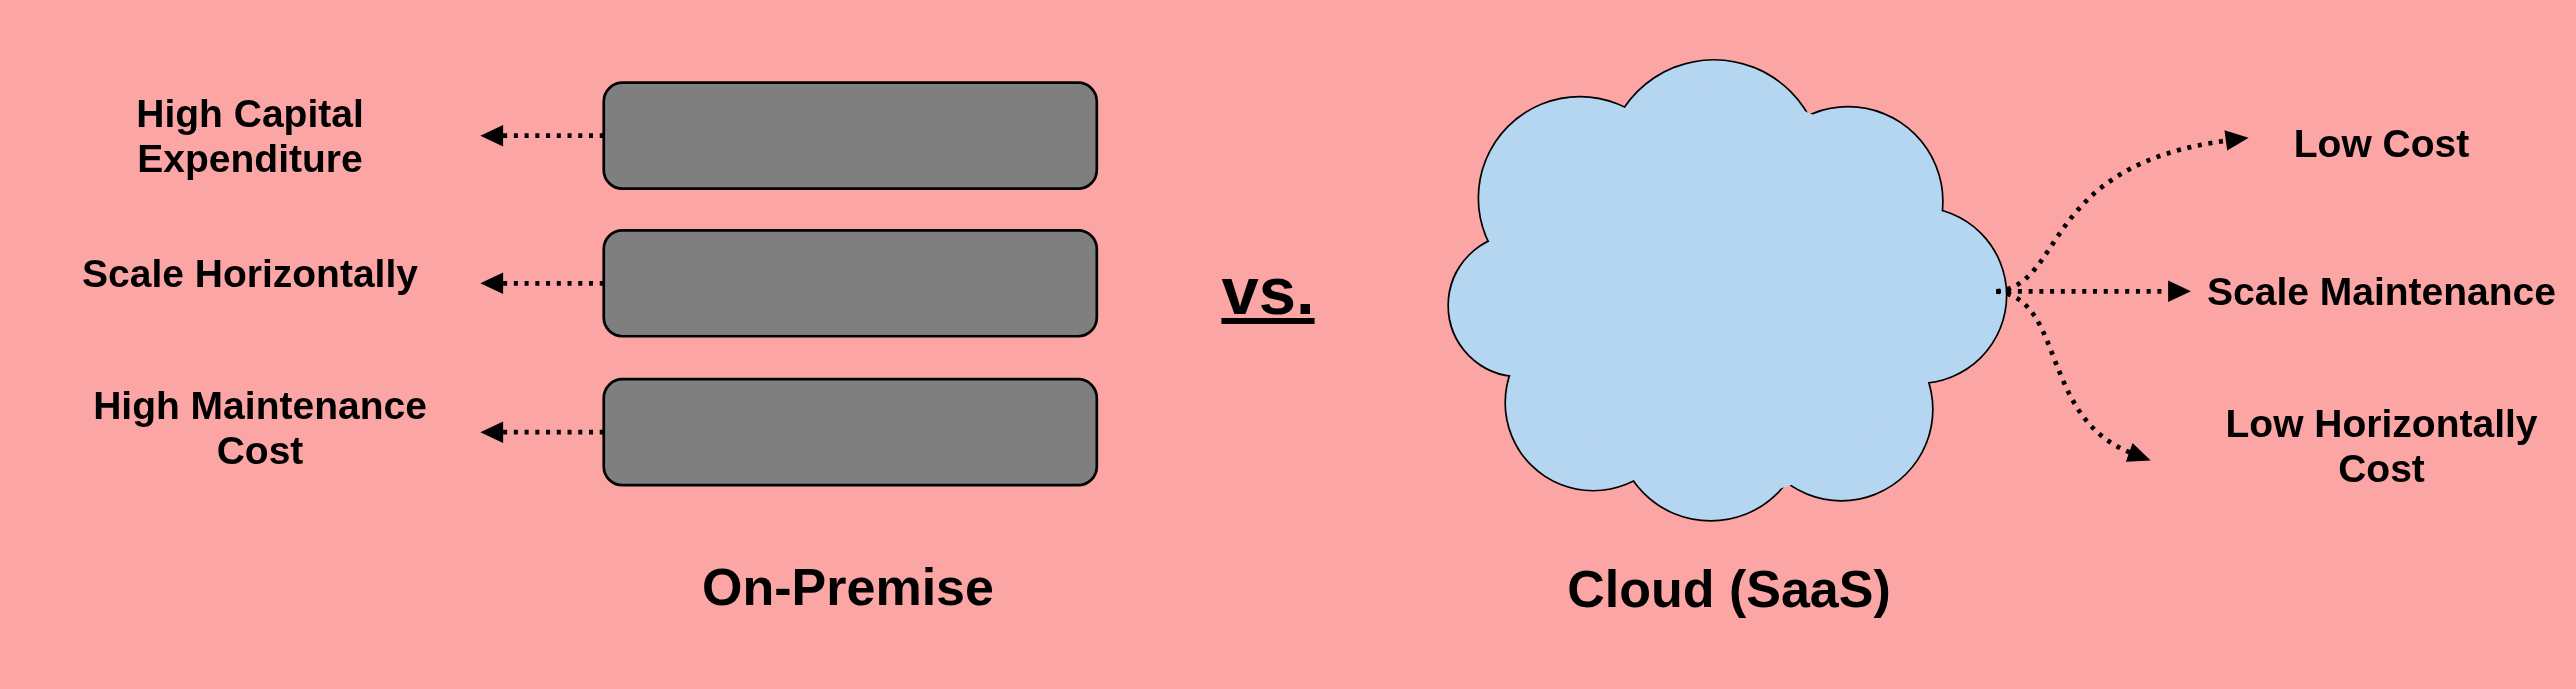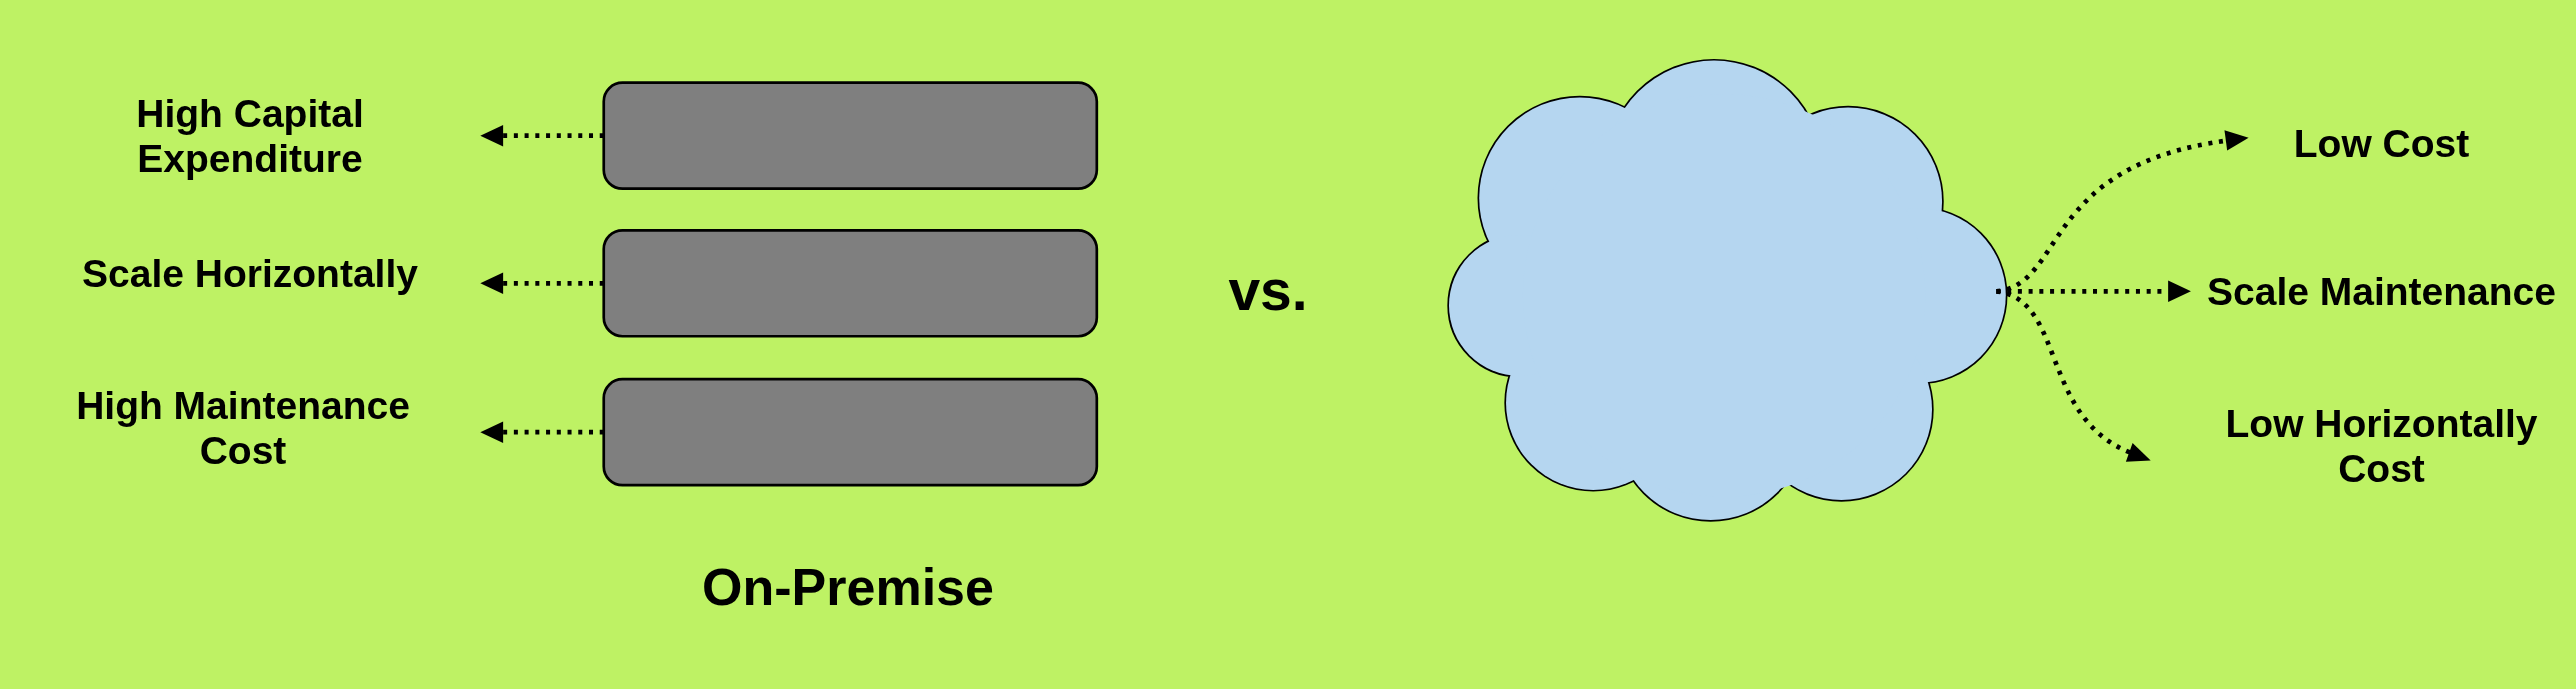--- a/index.html
+++ b/index.html
@@ -1,35 +1,35 @@
 <!DOCTYPE html>
 <html style="font-size:10.7px"><head>
 <meta charset="utf-8">
 <style>
   * { margin:0; padding:0; box-sizing:border-box; }
   html,body { background:#ffffff; }
   body {
     width:2576px; height:690px;
     font-family:"Liberation Sans", sans-serif;
   }
-  .canvas { position:relative; width:2576px; height:690px; background:#bef264; overflow:hidden; }
+  .canvas { position:relative; width:2576px; height:690px; background:#fca5a5; overflow:hidden; }
   .layer { position:absolute; left:0; top:0; width:2576px; height:690px; }
   .lbl {
     position:absolute; display:flex; align-items:center; justify-content:center;
     text-align:center; font-weight:bold; color:#000;
     white-space:pre-line;
   }
   .feature { font-size:39px; line-height:1.16; }
-  .vs      { font-size:57px; line-height:1; }
+  .vs      { font-size:67px; line-height:1;text-decoration:underline; }
   .title   { font-size:52px; line-height:1; }
 
   
   .lbl-l1 { left:27px;   top:77px; width:446px; height:118px; }
   .lbl-l2 { left:27px;   top:215px; width:446px; height:118px; }
-  .lbl-l3 { left:20px;   top:369px; width:446px; height:118px; }
+  .lbl-l3 { left:37px;   top:369px; width:446px; height:118px; }
   
   .lbl-vs { left:1201px; top:243px; width:134px; height:94px; }
   
   .lbl-r1 { left:2187px; top:85px; width:389px; height:118px; }
   .lbl-r2 { left:2187px; top:233px; width:389px; height:118px; }
   .lbl-r3 { left:2187px; top:387px; width:389px; height:118px; }
   
   .lbl-t1 { left:613px;  top:543px; width:470px; height:87px; }
   .lbl-t2 { left:1494px; top:545px; width:470px; height:87px; }
 </style>
@@ -100,15 +100,16 @@
 Cost</div>
 
   <div class="lbl vs lbl-vs">vs.</div>
 
   <div class="lbl feature lbl-r1">Low Cost</div>
   <div class="lbl feature lbl-r2">Scale Maintenance</div>
   <div class="lbl feature lbl-r3">Low Horizontally
 Cost</div>
 
   <div class="lbl title lbl-t1">On-Premise</div>
+  <div class="lbl title lbl-t2">Cloud (SaaS)</div>
 
 </div>
 
 
 </body></html>

